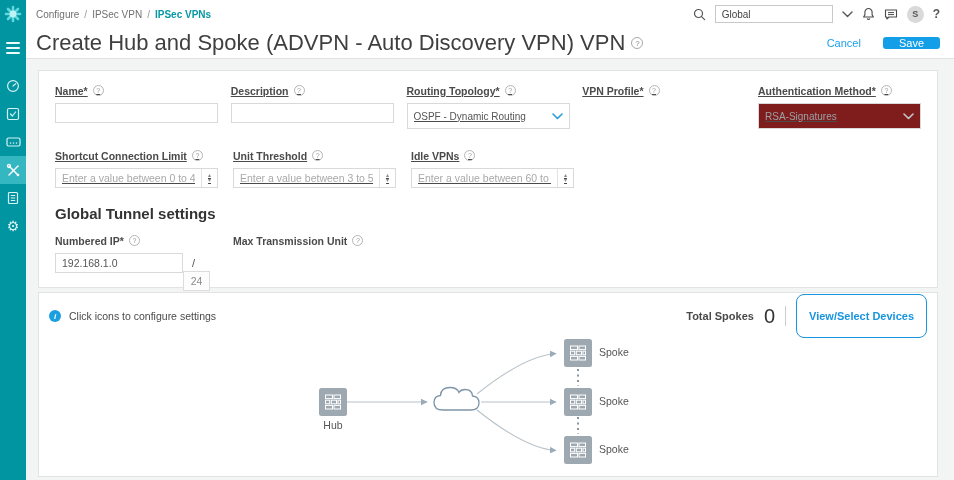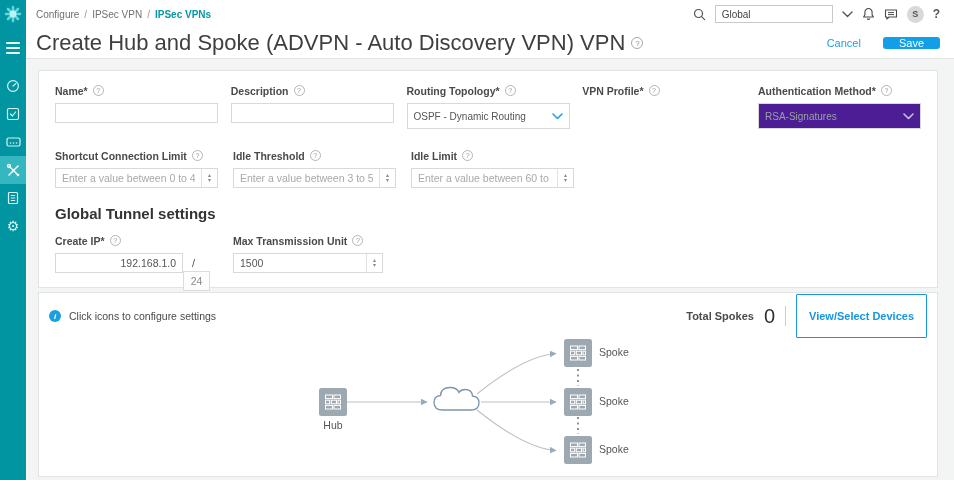--- a/index.html
+++ b/index.html
@@ -38,29 +38,29 @@
   .save-btn { background:#129FE8; color:#fff; border:none; font-size:11px; padding:0 16px; border-radius:3px; cursor:pointer; font-family:Liberation Sans, sans-serif; }
 
   
   .content { position:absolute; top:60px; left:0; width:928px; height:420px; padding:10px 16px 3px 12px; background:#f3f4f4; }
   .card { background:#fff; border:1px solid #e3e3e3; }
   .card.form-card { height:218px; padding:14px 16px 4px; }
   .card.topo-card { margin-top:4px; height:185px; position:relative; }
 
   .frow { display:flex; gap:15px; }
   .frow.row1 { justify-content:space-between; gap:0; }
-  .field { width:163px; }
+  .field { width:163px;text-decoration:underline; }
   .label-row { display:flex; align-items:center; margin-bottom:7px; height:11px; }
   .flabel { font-size:10.5px; font-weight:bold; color:#4a4a4a; white-space:nowrap; }
   .fhelp { display:inline-flex; width:11px; height:11px; border:1px solid #b5b5b5; border-radius:50%; color:#9a9a9a; font-size:7px; align-items:center; justify-content:center; margin-left:5px; flex:0 0 auto; cursor:pointer; }
-  .tinput { width:100%; height:20px; border:1px solid #d9d9d9; font-size:10.5px; color:#555; padding:0 6px; font-family:"Liberation Sans",sans-serif; background:#fff;text-align:right; }
+  .tinput { width:100%; height:20px; border:1px solid #d9d9d9; font-size:10.5px; color:#555; padding:0 6px; font-family:"Liberation Sans",sans-serif; background:#fff; }
   .tinput::placeholder { color:#a9a9a9; }
   .selbox { height:20px; border:1px solid #d9d9d9; background:#fff; display:flex; align-items:center; font-size:10px; color:#555; padding:12px 6px; cursor:pointer;gap:20px; }
   .selbox .selval { flex:1; white-space:nowrap; overflow:hidden; }
-  .selbox.disabled { background:#4c1d95; color:#9aa0a6; cursor:default;align-items:center; }
+  .selbox.disabled { background:#7f1d1d; color:#9aa0a6; cursor:default;align-items:center; }
   .numwrap { display:flex; border:1px solid #d9d9d9; height:20px; background:#fff; }
   .numwrap input { flex:1; border:none; font-size:10.5px; color:#555; padding:0 6px; min-width:0; font-family:"Liberation Sans",sans-serif; }
   .numwrap input::placeholder { color:#a9a9a9; }
   .spinner { width:16px; border-left:1px solid #e2e2e2; display:flex; flex-direction:column; align-items:center; justify-content:center; }
   .spin-btn { font-size:6px; line-height:5px; color:#8a8a8a; cursor:pointer; }
 
   .row2 { margin-top:21px; }
   .section-heading { margin-top:17px; font-size:15px; font-weight:bold; color:#333; }
   .row3 { margin-top:13px; }
   .netip-col { width:163px; position:relative; }
@@ -71,21 +71,21 @@
   .mtu-col { width:150px; }
 
   
   .topo-head { display:flex; align-items:center; padding:12px 10px 0 10px; height:34px; }
   .info-badge { width:12px; height:12px; border-radius:50%; background:#1a9fe0; color:#fff; font-size:8px; font-style:italic; font-weight:bold; display:flex; align-items:center; justify-content:center; flex:0 0 auto; }
   .topo-hint { font-size:10.5px; color:#4a4a4a; margin-left:8px; }
   .topo-right { margin-left:auto; display:flex; align-items:center; gap:10px; }
   .spokes-label { font-size:11px; font-weight:bold; color:#4a4a4a; }
   .spokes-count { font-size:20px; font-weight:300; color:#333; }
   .vdiv { width:1px; height:20px; background:#ccc; }
-  .view-btn { background:#fff; border:1px solid #1795E0; color:#1795E0; font-size:11px; font-weight:bold; padding:15px 12px; border-radius:1px; cursor:pointer; font-family:"Liberation Sans",sans-serif; }
+  .view-btn { background:#fff; border:1px solid #1795E0; color:#1795E0; font-size:11px; font-weight:bold; padding:15px 12px; border-radius:8px; cursor:pointer; font-family:"Liberation Sans",sans-serif; }
   .diagram-wrap { margin-top:1px; }
 </style>
 </head>
 <body>
 
 <div class="sidebar">
   <div class="logo">
     <svg width="20" height="20" viewBox="0 0 20 20">
       <g stroke="#5fd8dd" stroke-width="2.6" stroke-linecap="round">
         <line x1="10" y1="3" x2="10" y2="17"></line>
@@ -254,72 +254,65 @@
           <div class="numwrap">
             <input placeholder="Enter a value between 0 to 4294967295" style="">
             <div class="spinner">
                 <span class="spin-btn">▴</span>
                 <span class="spin-btn">▾</span>
               </div>
           </div>
         </div>
         <div class="field">
           <div class="label-row">
-              <span class="flabel">Idle Threshold</span>
+              <span class="flabel">Unit Threshold</span>
               <span class="fhelp">?</span>
             </div>
           <div class="numwrap">
             <input placeholder="Enter a value between 3 to 5000" style="">
             <div class="spinner">
                 <span class="spin-btn">▴</span>
                 <span class="spin-btn">▾</span>
               </div>
           </div>
         </div>
         <div class="field">
           <div class="label-row">
-              <span class="flabel">Idle Limit</span>
+              <span class="flabel">Idle VPNs</span>
               <span class="fhelp">?</span>
             </div>
           <div class="numwrap">
             <input placeholder="Enter a value between 60 to 86400" style="">
             <div class="spinner">
                 <span class="spin-btn">▴</span>
                 <span class="spin-btn">▾</span>
               </div>
           </div>
         </div>
       </div>
 
       <div class="section-heading">Global Tunnel settings</div>
 
       <div class="frow row3">
         <div class="netip-col">
           <div class="label-row">
-              <span class="flabel">Create IP*</span>
+              <span class="flabel">Numbered IP*</span>
               <span class="fhelp">?</span>
             </div>
           <div class="netip-line">
             <input class="tinput" value="192.168.1.0" style="">
             <span class="slash">/</span>
           </div>
           <div class="mask-box">24</div>
         </div>
         <div class="mtu-col">
           <div class="label-row">
               <span class="flabel">Max Transmission Unit</span>
               <span class="fhelp">?</span>
             </div>
-          <div class="numwrap">
-            <input value="1500" style="">
-            <div class="spinner">
-                <span class="spin-btn">▴</span>
-                <span class="spin-btn">▾</span>
-              </div>
-          </div>
         </div>
       </div>
     </div>
 
     <div class="card topo-card">
       <div class="topo-head">
         <span class="info-badge">i</span>
         <span class="topo-hint">Click icons to configure settings</span>
         <div class="topo-right">
           <span class="spokes-label">Total Spokes</span>

